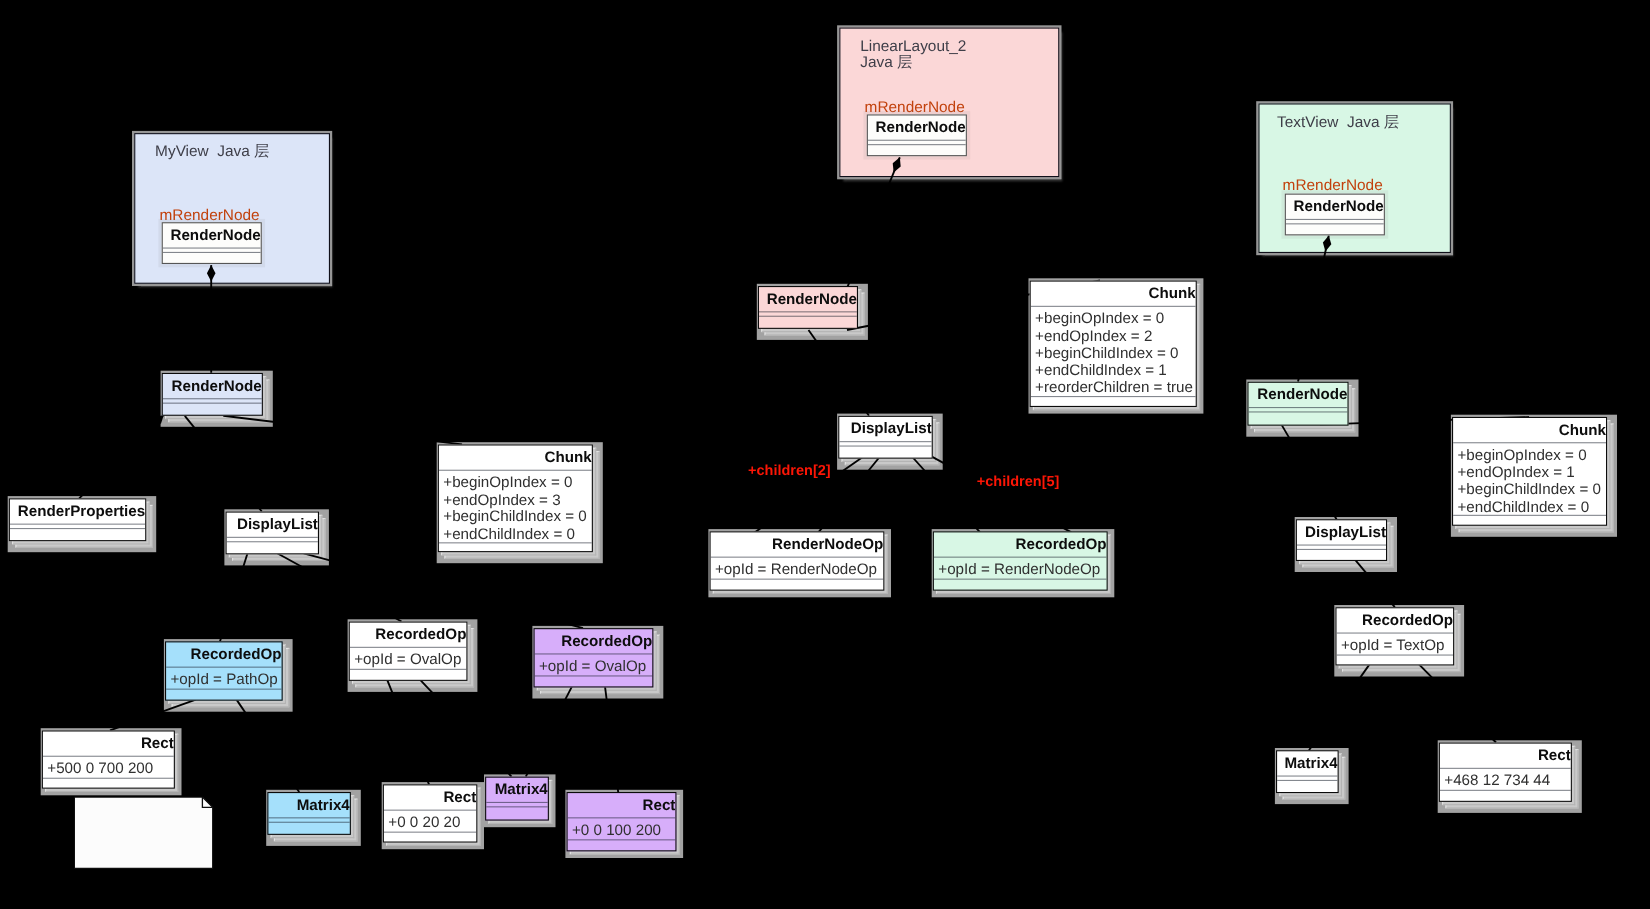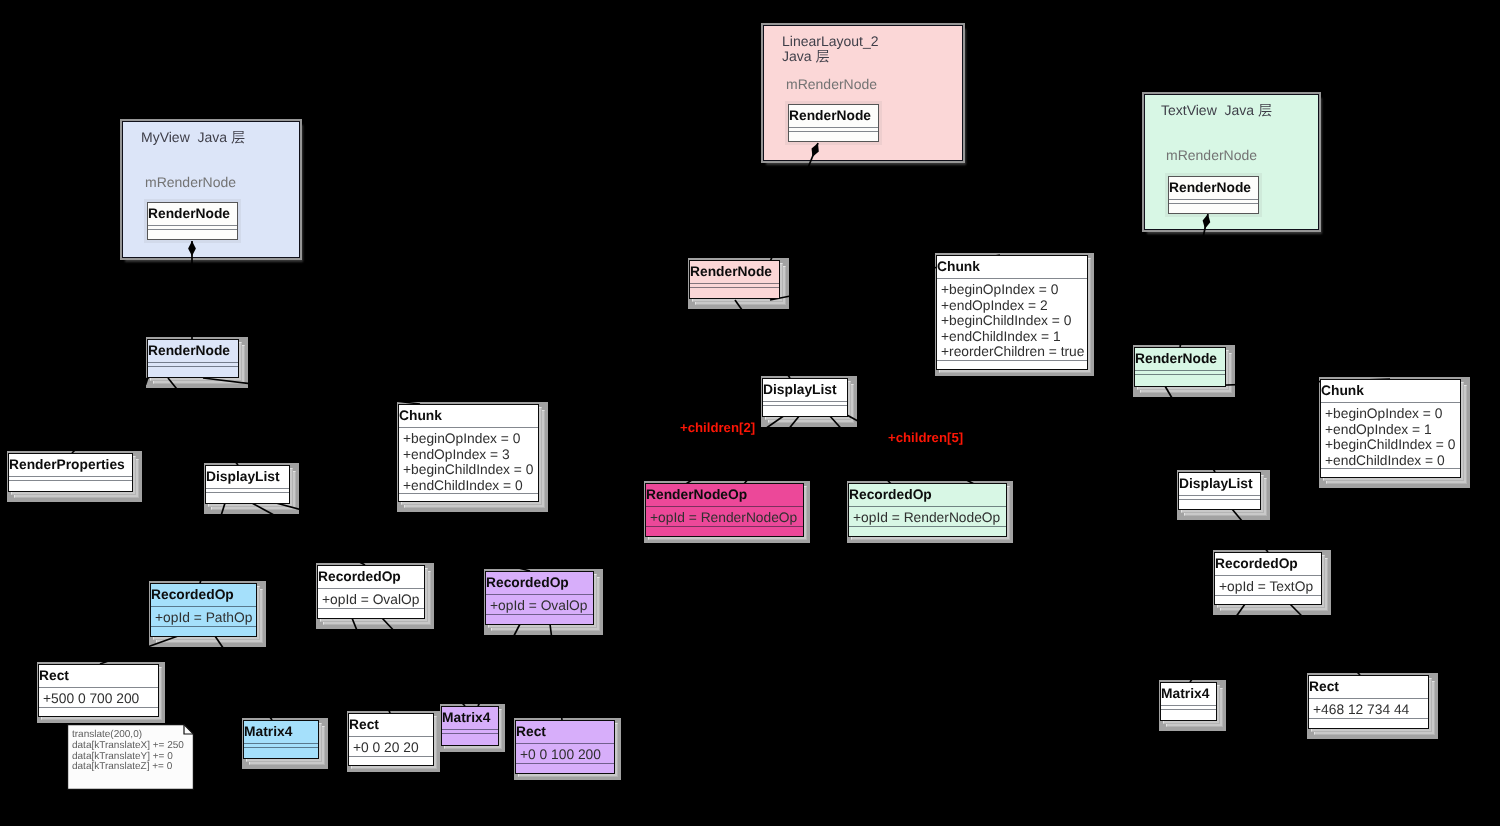--- a/index.html
+++ b/index.html
@@ -7,27 +7,27 @@
   *{box-sizing:border-box;-webkit-font-smoothing:antialiased;}
   #stage{position:relative;width:1500px;height:826px;background:#000;overflow:hidden;
          font-family:"Liberation Sans",sans-serif;-webkit-font-smoothing:antialiased;text-rendering:geometricPrecision;}
   #layer-shadow{position:absolute;left:0;top:0;width:1500px;height:826px;z-index:1;}
   #layer-lines{position:absolute;left:0;top:0;width:1500px;height:826px;z-index:2;pointer-events:none;}
   #layer-cards{position:absolute;left:0;top:0;width:1500px;height:826px;z-index:3;}
 
   
   .pkg{position:absolute;border:1.3px solid #10101a;box-shadow:0 0 0 2px #969696, 3px 4px 2px rgba(95,95,95,0.6);}
   .pkg .pkg-title{position:absolute;white-space:pre;color:#3e3e48;font-size:14px;line-height:14.6px;}
-  .pkg .pkg-field{position:absolute;color:#737373;font-size:14px;line-height:16px;}
+  .pkg .pkg-field{position:absolute;color:#c2410c;font-size:14px;line-height:16px;margin-top:13px;}
 
   
   .halo{position:absolute;background:#a2a2a2;}
   .copy{position:absolute;background:#c9c9c9;border:1px solid #b4b4b4;border-top-color:#e4e4e4;border-left-color:#e4e4e4;}
   .card{position:absolute;border:1.3px solid #0b0b0b;background:#fff;overflow:hidden;}
-  .card .title{text-align:left;font-weight:bold;color:#0d0d0d;font-size:13.8px;
+  .card .title{text-align:right;font-weight:bold;color:#0d0d0d;font-size:13.8px;
               line-height:22px;height:22px;white-space:nowrap;overflow:visible;}
   .card .sep{height:1px;background:rgba(20,26,40,0.52);}
   .card .attrs{padding:3px 3px 0 4px;color:#303030;font-size:13.8px;line-height:15.6px;
                white-space:pre;}
   .card .ops{height:7px;}
 
   .note{position:absolute;color:#5d5d5d;font-size:10px;line-height:10.8px;
         padding:6px 5px;white-space:pre;}
   .note-bg{position:absolute;left:0;top:0;width:100%;height:100%;}
   .lbl{position:absolute;color:#fc1606;font-size:13.2px;font-weight:bold;white-space:nowrap;}
@@ -306,21 +306,21 @@
         <div class="title">Chunk</div>
         <div class="sep"></div>
         <div class="attrs">+beginOpIndex = 0
 +endOpIndex = 2
 +beginChildIndex = 0
 +endChildIndex = 1
 +reorderChildren = true</div>
         <div class="sep"></div>
         <div class="ops"></div>
       </div>
-      <div class="card" style="background: #ec4899; left: 645px; top: 483px; width: 159px; height: 54px;">
+      <div class="card" style="background: #ffffff; left: 645px; top: 483px; width: 159px; height: 54px;">
         <div class="title">RenderNodeOp</div>
         <div class="sep"></div>
         <div class="attrs">+opId = RenderNodeOp</div>
         <div class="sep"></div>
         <div class="ops"></div>
       </div>
       <div class="card" style="background: rgb(216, 247, 229); left: 848px; top: 483px; width: 159px; height: 54px;">
         <div class="title">RecordedOp</div>
         <div class="sep"></div>
         <div class="attrs">+opId = RenderNodeOp</div>
@@ -389,20 +389,17 @@
       <div class="card" style="background: rgb(253, 253, 251); left: 1168px; top: 176px; width: 91px; height: 38px; border-color: rgb(86, 86, 86);">
         <div class="title">RenderNode</div>
         <div class="sep"></div>
         <div class="attrs"></div>
         <div class="sep"></div>
         <div class="ops"></div>
       </div>
       <div class="note" style="left: 67px; top: 724px; width: 127px; height: 66px;"><svg class="note-bg" viewBox="0 0 127 66">
           <path d="M0.6,0.6 H117 L126.4,10 V65.4 H0.6 Z" fill="#fcfcfc" stroke="#0e0e0e" stroke-width="1.2"></path>
           <path d="M117,0.6 V10 H126.4" fill="none" stroke="#0e0e0e" stroke-width="1.2"></path>
-        </svg><div style="position: relative;">translate(200,0)
-data[kTranslateX] += 250
-data[kTranslateY] += 0
-data[kTranslateZ] += 0</div></div>
+        </svg></div>
       <div class="lbl" style="left: 680px; top: 420px; color: rgb(252, 22, 6);">+children[2]</div>
       <div class="lbl" style="left: 888px; top: 430px; color: rgb(252, 22, 6);">+children[5]</div>
     </div>
 </div>
 
 </body></html>

